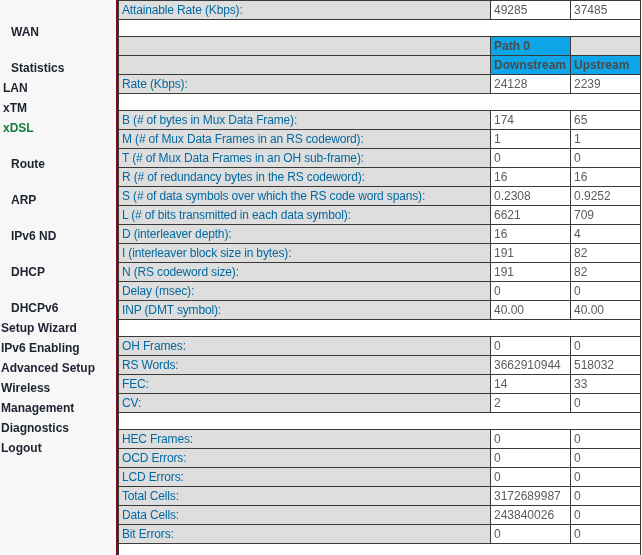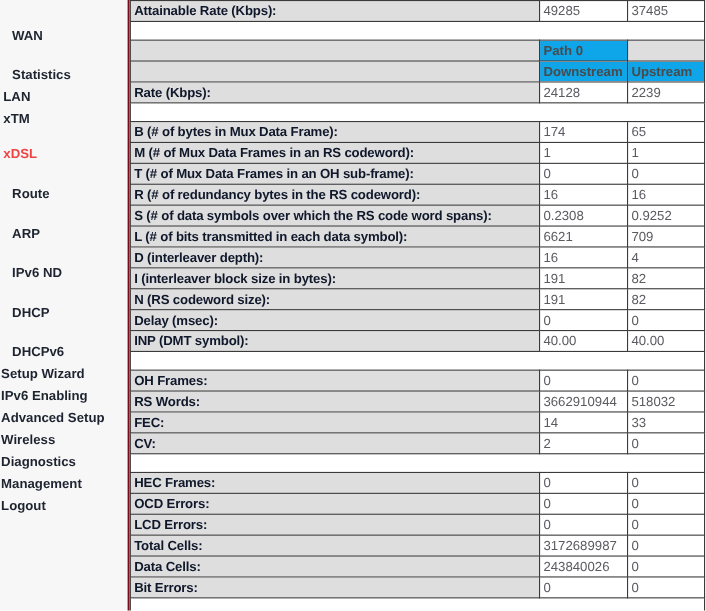--- a/index.html
+++ b/index.html
@@ -40,21 +40,21 @@
     font-weight: bold;
     color: #1d2430;
     line-height: 20px;
     height: 20px;
     white-space: nowrap;
     letter-spacing: 0px;
   }
   .nav-item.lvl0 { padding-left: 1px; }
   .nav-item.lvl1 { padding-left: 11px; margin-top: 16px; }
   .nav-item.lvl2 { padding-left: 3px; }
-  .nav-item.active { color: #ef4444; margin-top: 12px; }
+  .nav-item.active { color: #15803d; }
   .nav-clip-top {
     height: 6px;
     overflow: hidden;
     position: relative;
   }
 
   
   #content {
     flex: 1;
     height: 555px;
@@ -77,22 +77,22 @@
     border: 1px solid #3a3a3a;
     height: 18px;
     padding: 0px 3px;
     font-size: 12px;
     vertical-align: middle;
     overflow: hidden;
     white-space: nowrap;
   }
   td.label {
     background: #dedede;
-    font-weight: bold;
-    color: #0f172a;
+    font-weight: normal;
+    color: #0369a1;
     letter-spacing: -0.15px;
   }
   td.val {
     background: #ffffff;
     color: #5a5a60;
     font-weight: normal;
   }
   td.hdr {
     background: #0ea5e9;
     font-weight: bold;
@@ -125,22 +125,22 @@
         <div class="nav-item lvl2 active">xDSL</div>
         <div class="nav-item lvl1">Route</div>
         <div class="nav-item lvl1">ARP</div>
         <div class="nav-item lvl1">IPv6 ND</div>
         <div class="nav-item lvl1">DHCP</div>
         <div class="nav-item lvl1">DHCPv6</div>
         <div class="nav-item lvl0">Setup Wizard</div>
         <div class="nav-item lvl0">IPv6 Enabling</div>
         <div class="nav-item lvl0">Advanced Setup</div>
         <div class="nav-item lvl0">Wireless</div>
+        <div class="nav-item lvl0">Management</div>
         <div class="nav-item lvl0">Diagnostics</div>
-        <div class="nav-item lvl0">Management</div>
         <div class="nav-item lvl0">Logout</div>
       </div>
   </nav>
 
   <main id="content">
 
     <table class="stats">
       <colgroup>
         <col class="c-label">
           <col class="c-down">

